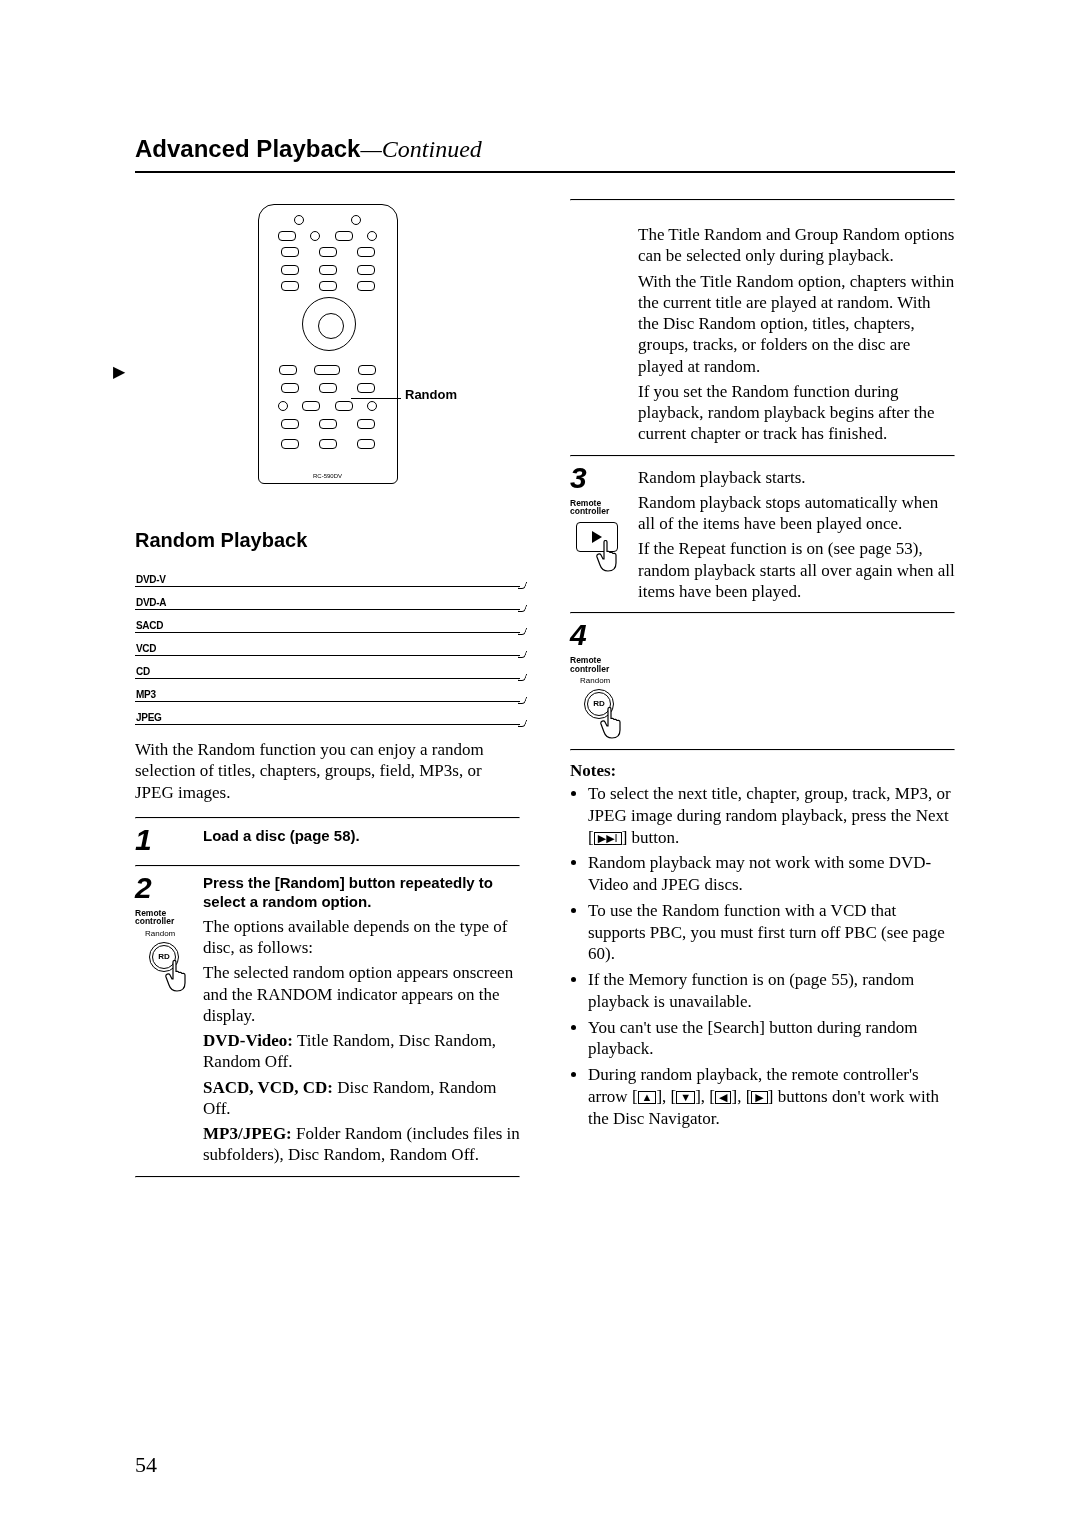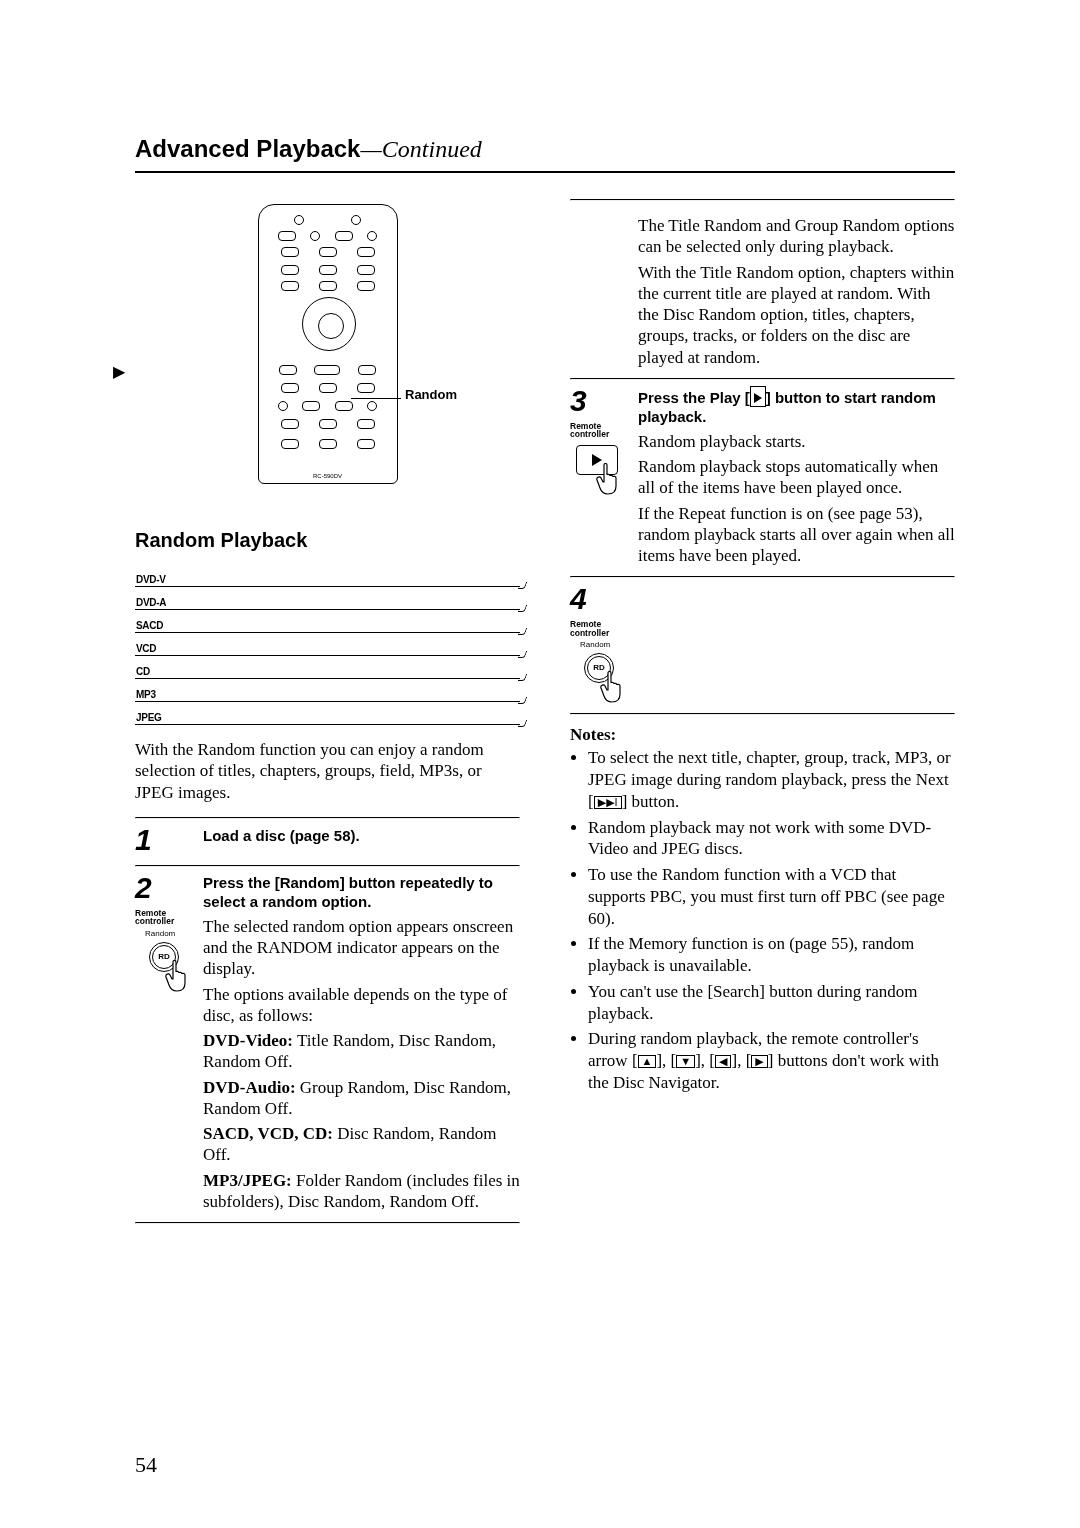--- a/index.html
+++ b/index.html
@@ -366,63 +366,60 @@
               </div>
             <div class="hand">
               <svg viewBox="0 0 28 32">
                   <path d="M8 2 C8 0 11 0 11 2 L11 12 C11 11 14 11 14 13 C14 12 17 12 17 14 C17 13 20 13 20 15 L20 23 C20 28 17 31 12 31 C8 31 5 28 4 25 L1 17 C0 14 4 13 5 15 L7 19 L8 19 Z" fill="#fff" stroke="#000" stroke-width="1.2"></path>
                 </svg>
             </div>
           </div>
         </div>
         <div class="step-body">
           <div class="lead lead-line">Press the [Random] button repeatedly to select a random option.</div>
+          <p>The options available depends on the type of disc, as follows:</p>
           <p>The selected random option appears onscreen and the RANDOM indicator appears on the display.</p>
-          <p>The options available depends on the type of disc, as follows:</p>
           <p><span class="option-label">DVD-Video:</span><span> Title Random, Disc Random, Random Off.</span></p>
-          <p><span class="option-label">DVD-Audio:</span><span> Group Random, Disc Random, Random Off.</span></p>
           <p><span class="option-label">SACD, VCD, CD:</span><span> Disc Random, Random Off.</span></p>
           <p><span class="option-label">MP3/JPEG:</span><span> Folder Random (includes files in subfolders), Disc Random, Random Off.</span></p>
         </div>
       </div>
       <hr class="step-sep">
 
     </div>
 
     <div class="col">
 
       <hr class="step-sep">
       <div class="step">
         <div class="step-num"></div>
         <div class="step-body">
-          <p style="margin-top:8px">The Title Random and Group Random options can be selected only during playback.</p>
+          <p style="margin-top:17px">The Title Random and Group Random options can be selected only during playback.</p>
           <p>With the Title Random option, chapters within the current title are played at random. With the Disc Random option, titles, chapters, groups, tracks, or folders on the disc are played at random.</p>
+          <p>If you set the Random function during playback, random playback begins after the current chapter or track has finished.</p>
         </div>
       </div>
 
       <hr class="step-sep">
       <div class="step">
         <div class="step-num">
           <span>3</span>
           <span class="step-sub">Remote controller</span>
           <div class="play-illus">
             <div class="frame">
                 <span class="play-tri"></span>
               </div>
             <div class="hand">
               <svg viewBox="0 0 28 32">
                   <path d="M8 2 C8 0 11 0 11 2 L11 12 C11 11 14 11 14 13 C14 12 17 12 17 14 C17 13 20 13 20 15 L20 23 C20 28 17 31 12 31 C8 31 5 28 4 25 L1 17 C0 14 4 13 5 15 L7 19 L8 19 Z" fill="#fff" stroke="#000" stroke-width="1.2"></path>
                 </svg>
             </div>
           </div>
         </div>
         <div class="step-body">
-          <div class="lead lead-line">
-            <span>Press the Play [</span><span class="icon-play-inline"><span class="tri"></span></span><span>] button to start random playback.</span>
-          </div>
           <p>Random playback starts.</p>
           <p>Random playback stops automatically when all of the items have been played once.</p>
           <p>If the Repeat function is on (see page 53), random playback starts all over again when all items have been played.</p>
         </div>
       </div>
 
       <hr class="step-sep">
       <div class="step">
         <div class="step-num">
           <span>4</span>

